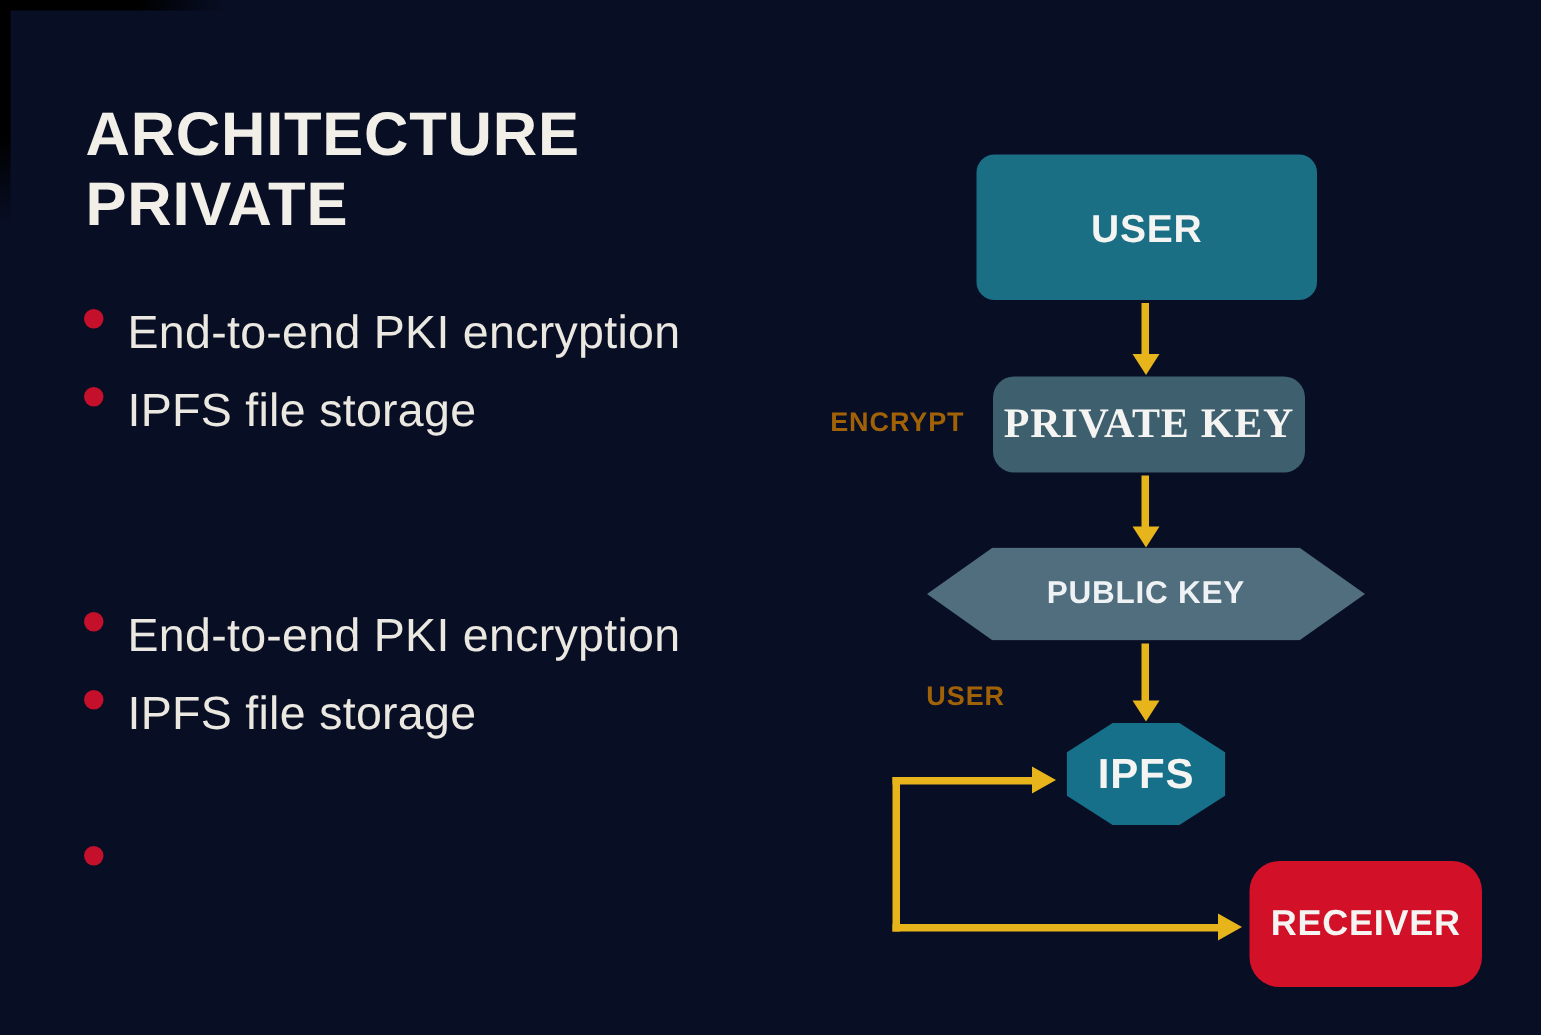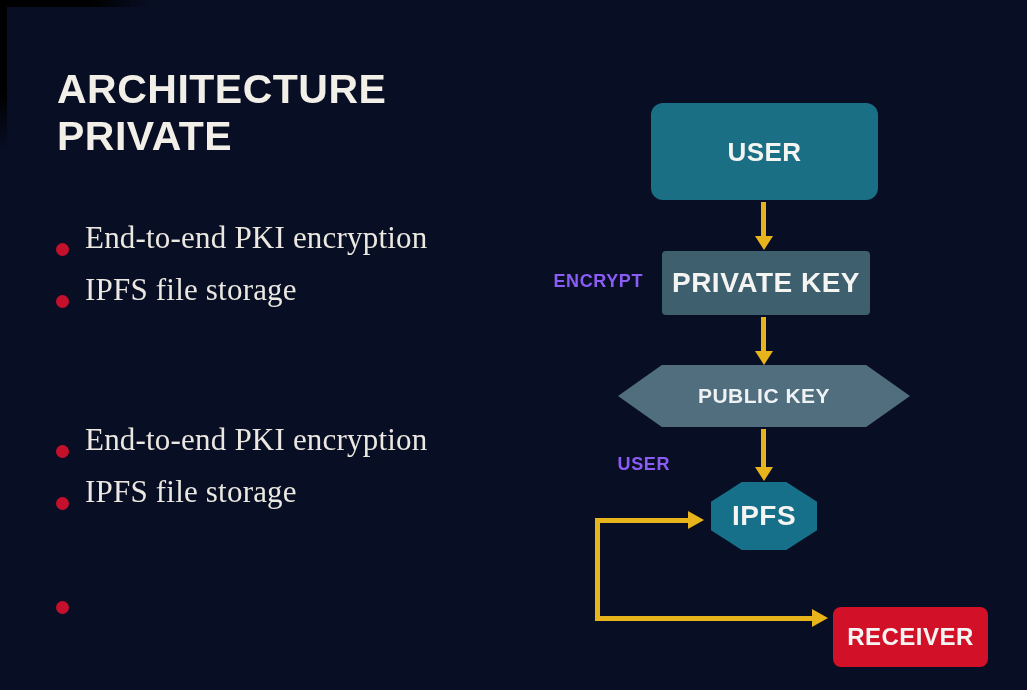--- a/index.html
+++ b/index.html
@@ -15,21 +15,21 @@
   .corner-left{position:absolute;top:0;left:0;width:7px;height:150px;
     background:linear-gradient(to bottom,#000 60%,rgba(0,0,0,0));}
 
   .title{
     position:absolute;left:57px;top:66px;
     color:#f2efe8;font-size:41px;font-weight:800;
     line-height:47px;letter-spacing:0.5px;
   }
 
   .bullet-group{position:absolute;left:56px;}
-  .bullet-item{display:flex;align-items:flex-end;height:52px;font-family:Liberation Serif, serif;}
+  .bullet-item{display:flex;align-items:flex-start;height:52px;}
   .bullet-dot{
     width:13px;height:13px;border-radius:50%;
     background:#c5102c;flex:0 0 13px;margin-right:16px;margin-top:2px;
   }
   .bullet-text{
     color:#ebe8e1;font-size:31px;font-weight:400;letter-spacing:0.2px;
     white-space:nowrap;
   }
   #group-1{top:204px;}
   #group-2{top:406px;}
@@ -40,40 +40,41 @@
     position:absolute;display:flex;align-items:center;justify-content:center;
     color:#f4f4f2;font-weight:700;text-align:center;letter-spacing:0.5px;
   }
   .node-user{
     left:651px;top:103px;width:227px;height:97px;
     background:#1a6f85;border-radius:12px;
     font-size:26px;line-height:32px;
   }
   .node-private{
     left:662px;top:251px;width:208px;height:64px;
-    background:#3e5f6e;border-radius:4px;
+    background:#3e5f6e;border-radius:14px;
     font-size:28px;
+    font-family:Liberation Serif, serif;
   }
   .node-public{
     left:618px;top:365px;width:292px;height:62px;
     background:#506e7d;font-size:21px;color:#eef2f4;
     clip-path:polygon(0 50%,15% 0,85% 0,100% 50%,85% 100%,15% 100%);
   }
   .node-ipfs{
     left:711px;top:482px;width:106px;height:68px;
     background:#177089;font-size:28px;
     clip-path:polygon(29% 0,71% 0,100% 29%,100% 71%,71% 100%,29% 100%,0 71%,0 29%);
   }
   .node-receiver{
-    left:833px;top:607px;width:155px;height:60px;
-    background:#d21128;border-radius:8px;font-size:24px;
+    left:833px;top:574px;width:155px;height:84px;
+    background:#d21128;border-radius:20px;font-size:24px;
   }
 
   .flow-label{
-    position:absolute;color:#8b5cf6;font-size:18px;font-weight:700;
+    position:absolute;color:#a16207;font-size:18px;font-weight:700;
     letter-spacing:0.6px;text-align:right;
   }
   #label-encrypt{left:520px;top:271px;width:123px;}
   #label-sign{left:550px;top:454px;width:120px;}
 
   
   .aline{position:absolute;background:#e7b41c;}
   .ahead-down{
     position:absolute;width:0;height:0;
     border-left:9px solid transparent;border-right:9px solid transparent;

